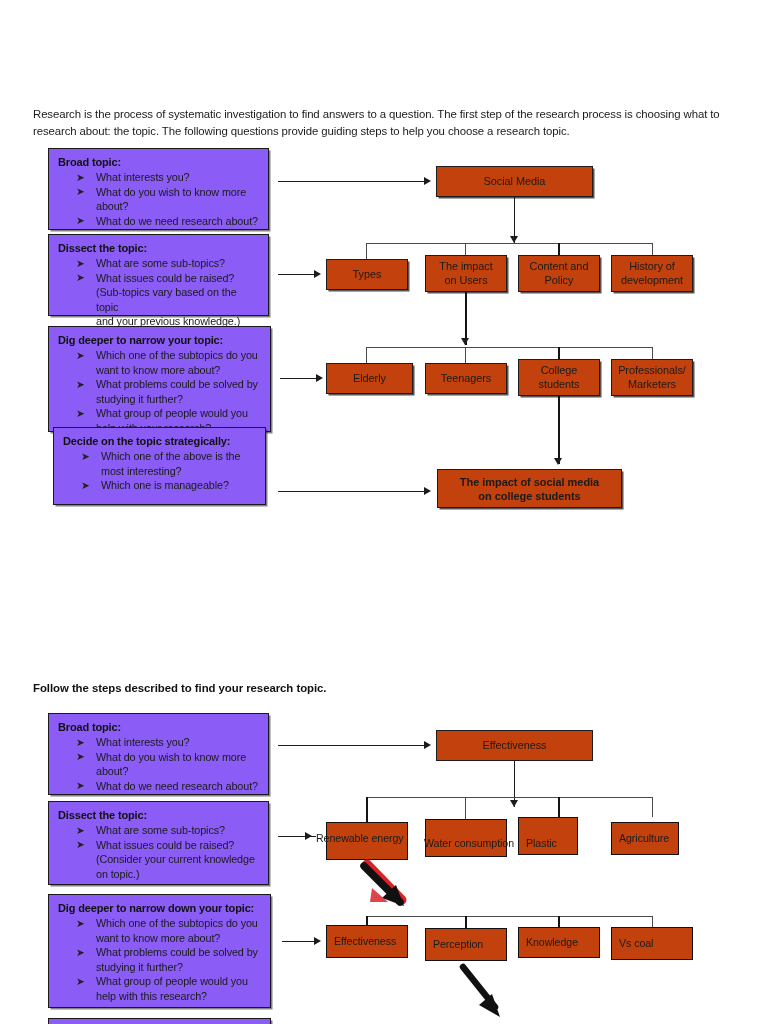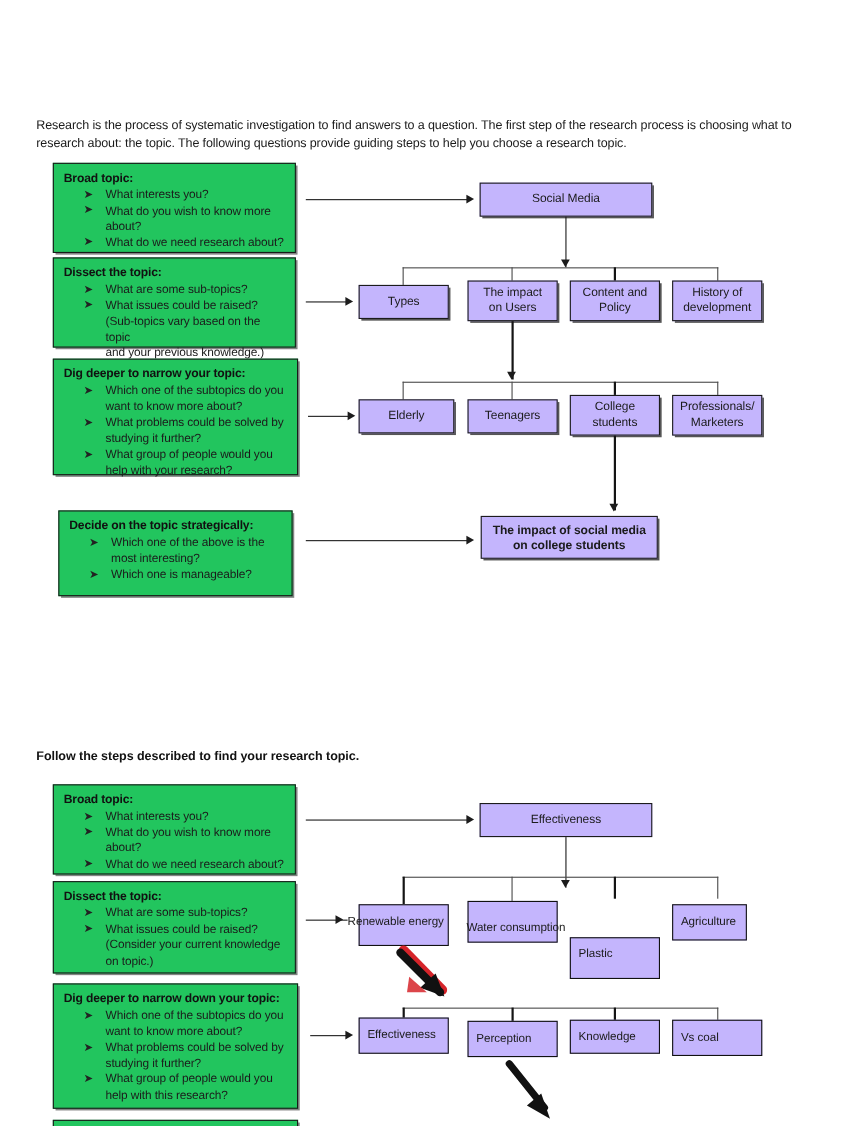--- a/index.html
+++ b/index.html
@@ -43,21 +43,21 @@
     font-size: 11.2px;
     color: #1b1b1b;
     letter-spacing: -0.05px;
   }
 
   
   .qbox {
     position: absolute;
     box-sizing: border-box;
     border: 1.3px solid #1a1a1a;
-    background: #22c55e;
+    background: #8b5cf6;
     padding: 6px 8px 6px 9px;
     box-shadow: 2px 2px 0 -0.5px rgba(30,30,30,0.55);
   }
   .qbox .qtitle {
     font-size: 11px;
     font-weight: bold;
     color: #111;
     line-height: 14px;
     margin-bottom: 1px;
     letter-spacing: -0.15px;
@@ -84,21 +84,21 @@
   }
   .qbox li.nobullet {
     padding-left: 20px;
   }
 
   
   .node {
     position: absolute;
     box-sizing: border-box;
     border: 1.3px solid #1c1c1c;
-    background: #c4b5fd;
+    background: #c2410c;
     display: flex;
     align-items: center;
     justify-content: center;
     text-align: center;
     font-size: 10.9px;
     line-height: 13.5px;
     color: #1b1b1b;
     letter-spacing: -0.05px;
   }
   .node.shadow {
@@ -188,21 +188,21 @@
     <ul>
       <li><span class="bullet">➤</span><span>Which one of the subtopics do you</span></li>
       <li class="nobullet"><span>want to know more about?</span></li>
       <li><span class="bullet">➤</span><span>What problems could be solved by</span></li>
       <li class="nobullet"><span>studying it further?</span></li>
       <li><span class="bullet">➤</span><span>What group of people would you</span></li>
       <li class="nobullet"><span>help with your research?</span></li>
     </ul>
   </div>
 
-  <div class="qbox" style="left:53px; top:464px; width:213px; height:78px;">
+  <div class="qbox" style="left:53px; top:427px; width:213px; height:78px;">
     <div class="qtitle">Decide on the topic strategically:</div>
     <ul>
       <li><span class="bullet">➤</span><span>Which one of the above is the</span></li>
       <li class="nobullet"><span>most interesting?</span></li>
       <li><span class="bullet">➤</span><span>Which one is manageable?</span></li>
     </ul>
   </div>
 
   <div class="hline" style="left:278px; top:181px; width:148px;"></div>
   <div class="arrow-right" style="left:424px; top:177px;"></div>
@@ -246,21 +246,21 @@
 students</div>
   <div class="node shadow" style="left:611px; top:359px; width:82px; height:37px; white-space:pre-line;">Professionals/
 Marketers</div>
 
   <div class="vline thick" style="left:558px; top:396px; height:68px;"></div>
   <div class="arrow-down" style="left:554px; top:458px;"></div>
 
   <div class="hline" style="left:278px; top:491px; width:148px;"></div>
   <div class="arrow-right" style="left:424px; top:487px;"></div>
 
-  <div class="node shadow bold-text" style="left:437px; top:469px; width:161px; height:39px; white-space:pre-line;">The impact of social media
+  <div class="node shadow bold-text" style="left:437px; top:469px; width:185px; height:39px; white-space:pre-line;">The impact of social media
 on college students</div>
 
 
   <div class="section-heading" style="left:33px; top:682px;">Follow the steps described to find your research topic.</div>
 
   <div class="qbox" style="left:48px; top:713px; width:221px; height:82px;">
     <div class="qtitle">Broad topic:</div>
     <ul>
       <li><span class="bullet">➤</span><span>What interests you?</span></li>
       <li><span class="bullet">➤</span><span>What do you wish to know more</span></li>
@@ -308,21 +308,21 @@
 
   <div class="hline" style="left:278px; top:836px; width:38px;"></div>
   <div class="arrow-right" style="left:305px; top:832px;"></div>
 
   <div class="node plain shadow overflow-text" style="left:326px; top:822px; width:82px; height:38px; padding-left:0; justify-content:flex-start;">
     <span style="position:absolute; left:-11px; top:9px;">Renewable energy</span>
   </div>
   <div class="node plain overflow-text" style="left:425px; top:819px; width:82px; height:38px; padding-left:0;">
     <span style="position:absolute; left:-2px; top:17px;">Water consumption</span>
   </div>
-  <div class="node plain shadow" style="left:518px; top:817px; width:82px; height:38px; align-items:flex-start; padding-top:8px;margin-top:35px;">Plastic</div>
+  <div class="node plain shadow" style="left:518px; top:817px; width:60px; height:38px; align-items:flex-start; padding-top:19px;">Plastic</div>
   <div class="node plain" style="left:611px; top:822px; width:68px; height:33px;">Agriculture</div>
 
   <svg class="annot-arrow" style="left:358px; top:858px;" width="66" height="58">
     <g>
       <line x1="9" y1="6" x2="44" y2="42" stroke="#d6242a" stroke-width="9" stroke-linecap="round"></line>
       <line x1="6" y1="8" x2="42" y2="44" stroke="#111111" stroke-width="7.5" stroke-linecap="round"></line>
       <polygon points="46,48 24,40 38,27" fill="#111111"></polygon>
       <polygon points="14,30 30,44 12,44" fill="#d6242a" opacity="0.85"></polygon>
       <polygon points="44,46 26,40 36,29" fill="#111111"></polygon>
     </g>

